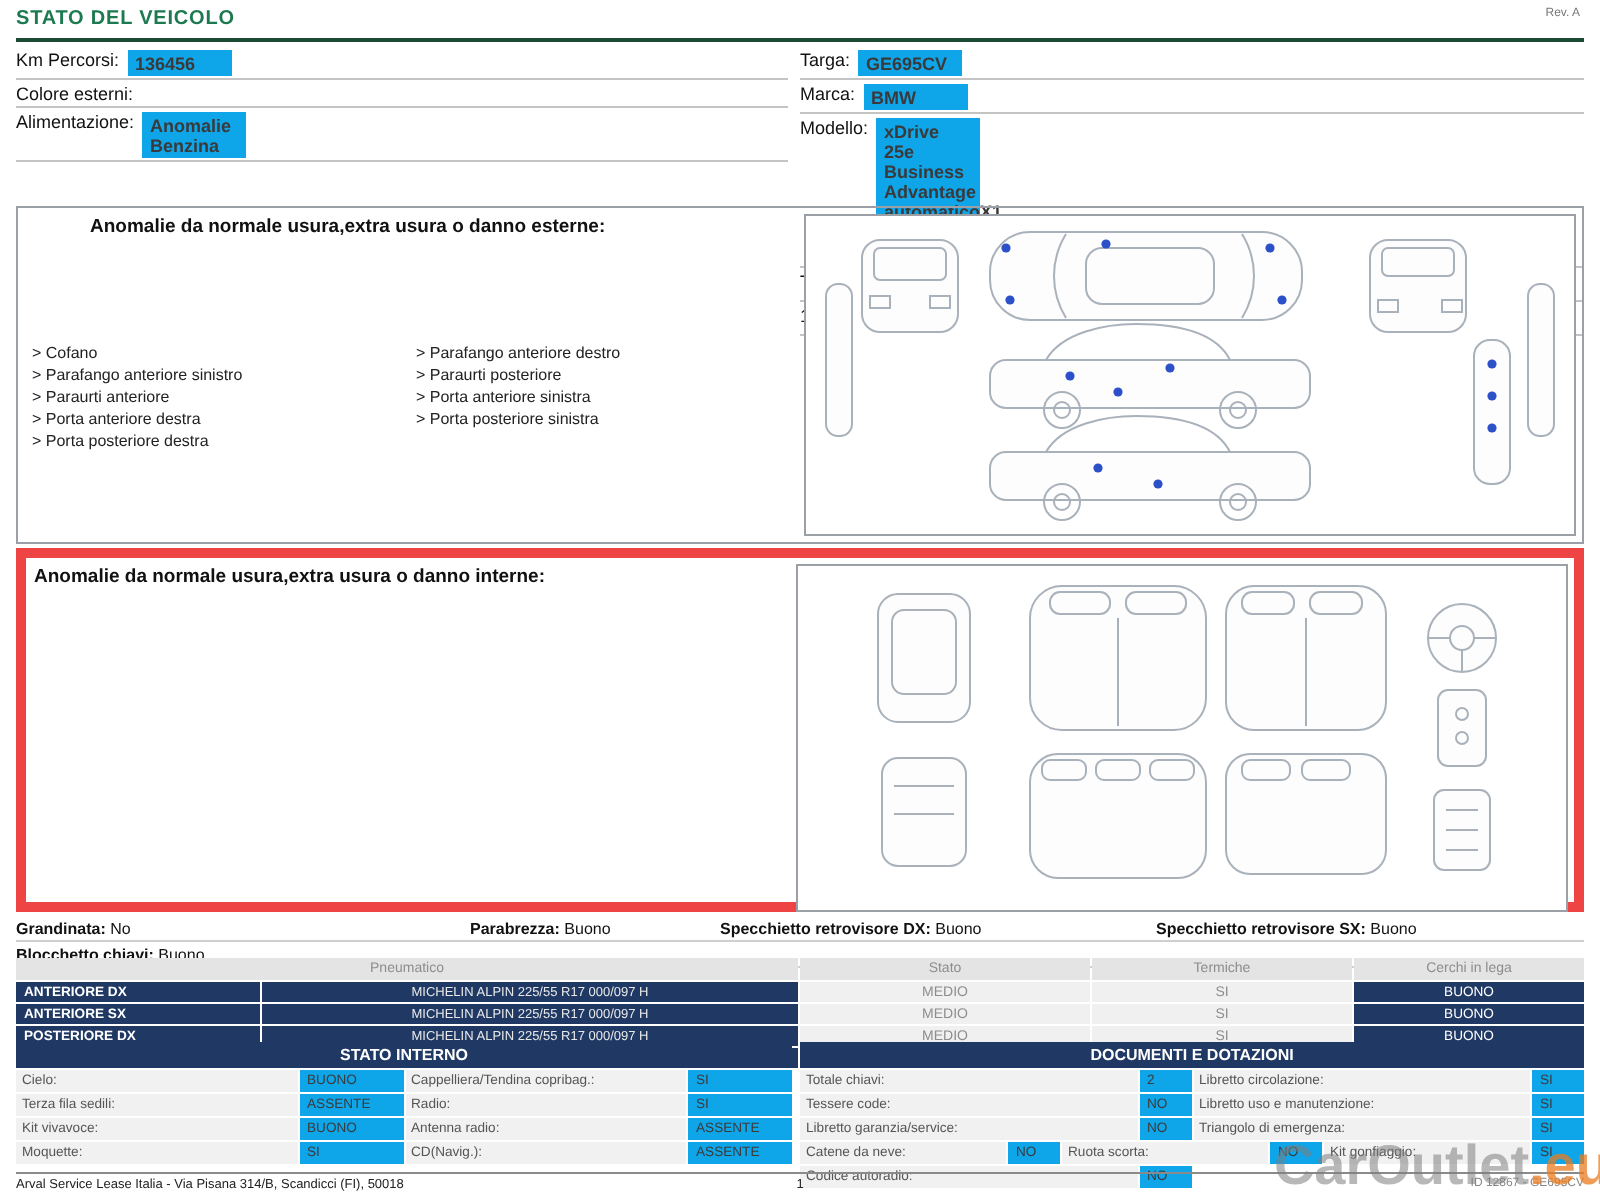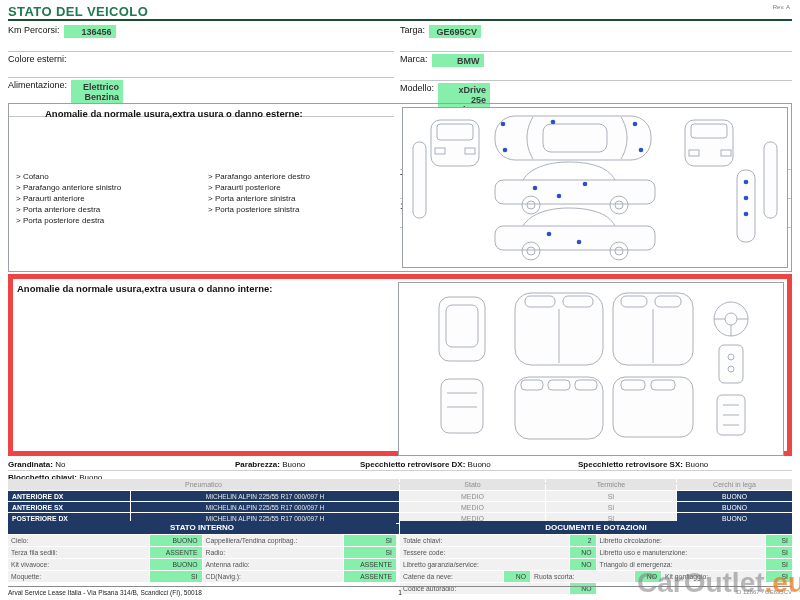--- a/index.html
+++ b/index.html
@@ -1,30 +1,30 @@
 <!DOCTYPE html>
 <html style="--green: #1d7a50; --navy: #1F3864; --orange: #e97c1f; --dot: #2b50c8;"><head>
 <meta charset="utf-8">
 <style>
   * { margin:0; padding:0; box-sizing:border-box; }
   html,body { width:800px; height:600px; background:#fff; overflow:hidden;
               font-family:"Liberation Sans", sans-serif; color:#111; }
   .page { position:relative; width:800px; height:600px; background:#fff; }
 
   
-  .hdr-title { position:absolute; top:4px; left:8px; font-size:13px; font-weight:700;
+  .hdr-title { position:absolute; top:4px; left:8px; font-size:10px; font-weight:700;
                color:var(--green,#1d7a50); letter-spacing:.4px; }
   .hdr-rev   { position:absolute; top:4px; right:10px; font-size:6px; color:#777; }
   .hdr-line  { position:absolute; top:19px; left:8px; right:8px; height:2px; background:#1c4a33; }
 
   
   .info-left  { position:absolute; top:23px; left:8px;  width:386px; }
   .info-right { position:absolute; top:23px; left:400px; width:392px; }
   .info-row { display:flex; align-items:flex-start; border-bottom:1px solid #c4c4c4;
-              padding:2px 0 13px; font-size:9px; line-height:10px; }
+              padding:2px 0 1px; font-size:9px; line-height:10px; }
   .info-row .lab { margin-right:4px; white-space:nowrap; }
   .info-row .val { font-weight:700; }
 
   
   .box-ext { position:absolute; top:103px; left:8px; width:784px; height:169px; border:1px solid #9aa0a6;padding-left:32px; }
   .box-int { position:absolute; top:274px; left:8px; width:784px; height:182px; border:5px solid #ef4444; }
   .box-title { padding:4px 4px 2px; font-size:9.5px; font-weight:700; }
   .ext-list { position:absolute; top:21px; left:7px; width:384px; display:flex;margin-top:46px; }
   .ext-col { width:192px; font-size:8px; line-height:11px; color:#222; }
   .ext-col div { white-space:nowrap; }
@@ -52,21 +52,21 @@
   .c-mid  { background:#f0f0f0; color:#8d8d8d; text-align:center; padding:1.5px 0; }
   .c-cer  { background:var(--navy,#1F3864); color:#fff; text-align:center; padding:1.5px 0; font-size:6.8px; }
 
   
   .bl { position:absolute; top:521px; left:8px;  width:388px; }
   .br { position:absolute; top:521px; left:400px; width:392px; }
   .bar { background:var(--navy,#1F3864); color:#fff; font-size:8px; font-weight:700;
          text-align:center; padding:2px 0; }
   .irow { display:flex; gap:1px; margin-top:1px; font-size:6.8px; line-height:8px; }
   .lbl { flex:1; background:#f1f1f1; color:#555; padding:1.5px 3px; white-space:nowrap; overflow:hidden; }
-  .val { width:52px; background:#86efac; color:#3a3a3a; text-align:right; padding:1.5px 4px; }
+  .val { width:52px; background:#0ea5e9; color:#3a3a3a; text-align:left; padding:1.5px 4px; }
   .pair { flex:1; display:flex; gap:1px; }
   .pair .val { width:26px; }
   .spacer { flex:1; }
 
   
   .footer { position:absolute; top:586px; left:8px; width:784px; border-top:1px solid #8a8a8a;
             display:flex; padding-top:2px; font-size:6.5px; color:#222; }
   .f-left { flex:1; }
   .f-page { width:40px; text-align:center; }
   .f-right { flex:1; text-align:right; color:#888; font-size:6px; }
@@ -86,21 +86,21 @@
   <div class="info-left">
     <div class="info-row">
       <span class="lab">Km Percorsi:</span>
       <span class="val">136456</span>
     </div>
     <div class="info-row">
       <span class="lab">Colore esterni:</span>
     </div>
     <div class="info-row">
       <span class="lab">Alimentazione:</span>
-      <span class="val">Elettrico Benzina</span>
+      <span class="val">Anomalie Benzina</span>
     </div>
   </div>
 
   <div class="info-right">
     <div class="info-row">
       <span class="lab">Targa:</span>
       <span class="val">GE695CV</span>
     </div>
     <div class="info-row">
       <span class="lab">Marca:</span>

